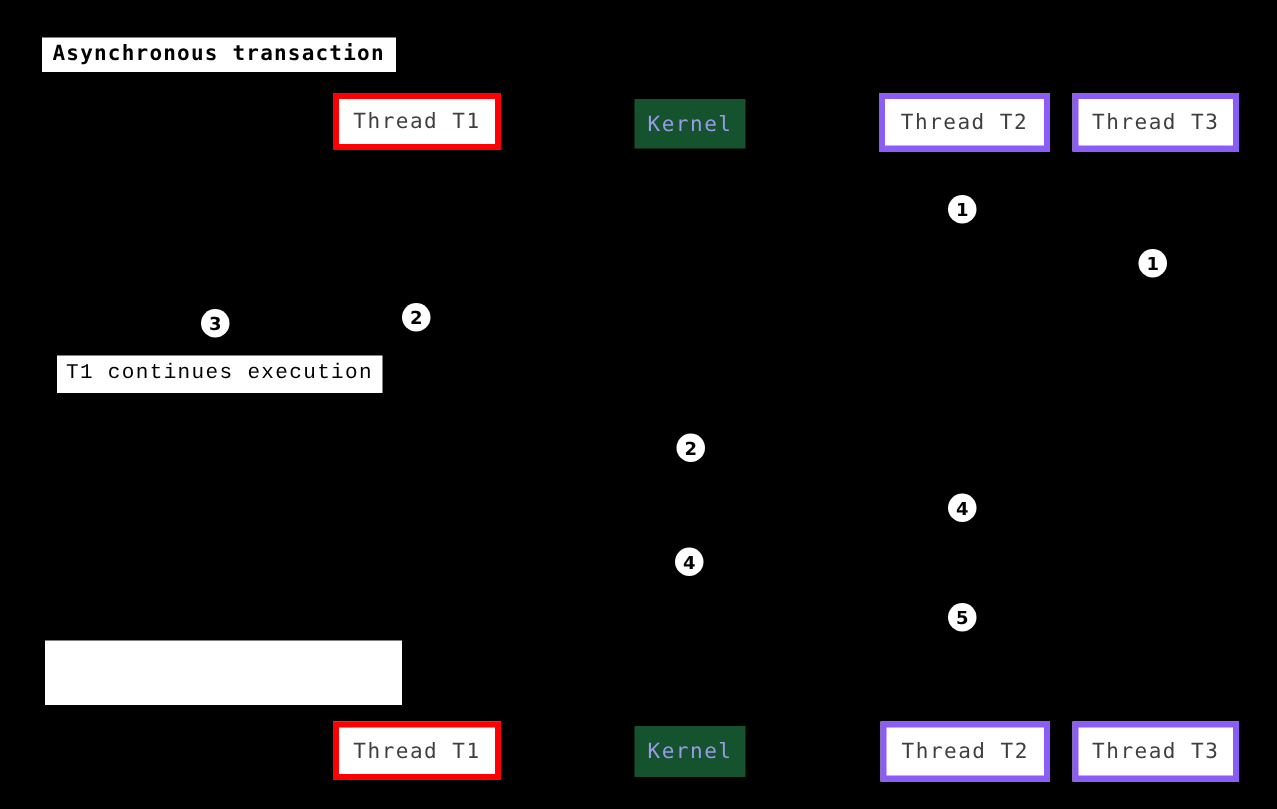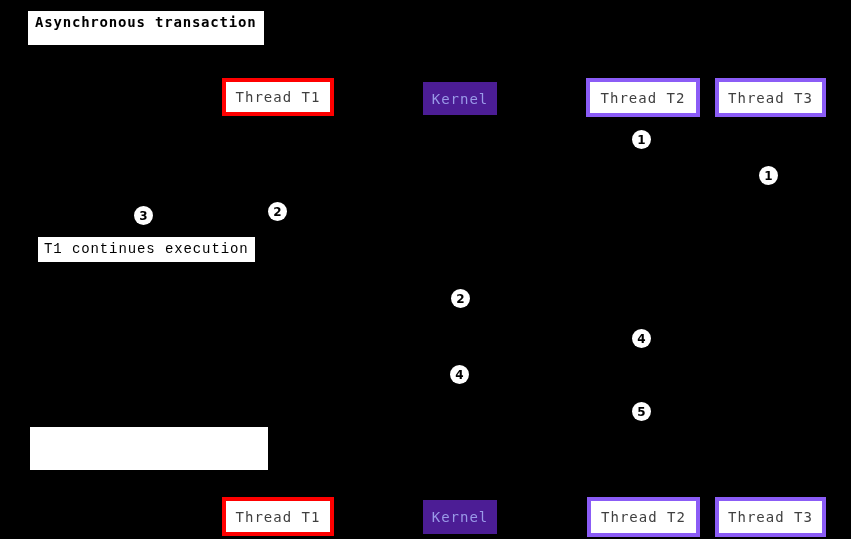--- a/index.html
+++ b/index.html
@@ -11,47 +11,46 @@
     position: relative;
     width: 851px;
     height: 539px;
     background: #000000;
     overflow: hidden;
     font-family: "DejaVu Sans Mono", monospace;
   }
   .abs { position: absolute; box-sizing: border-box; }
 
   .title-box {
-    left: 28px; top: 11px;
-    height: 34px;
+    left: 28px; top: 25px;
+    height: 23px;
     line-height: 23px;
     padding: 0 7px;
     background: #ffffff;
     color: #000000;
     font-size: 14px;
     font-weight: bold;
     letter-spacing: 0.8px;
     white-space: nowrap;
   }
 
   .participant {
     display: flex;
     align-items: center;
     justify-content: center;
     background: #ffffff;
     color: #3f3f3f;
     font-size: 14px;
     letter-spacing: 1px;
     white-space: nowrap;
-    margin-top: 16px;
   }
   .participant.red-border  { border: 4px solid #ff0000; }
   .participant.blue-border { border: 4px solid #8b5cf6; }
   .participant.kernel {
-    background: #4c1d95;
+    background: #14532d;
     color: #9a9ae8;
     border: none;
   }
 
   .step-circle {
     width: 19px;
     height: 19px;
     border-radius: 50%;
     background: #ffffff;
     color: #000000;

